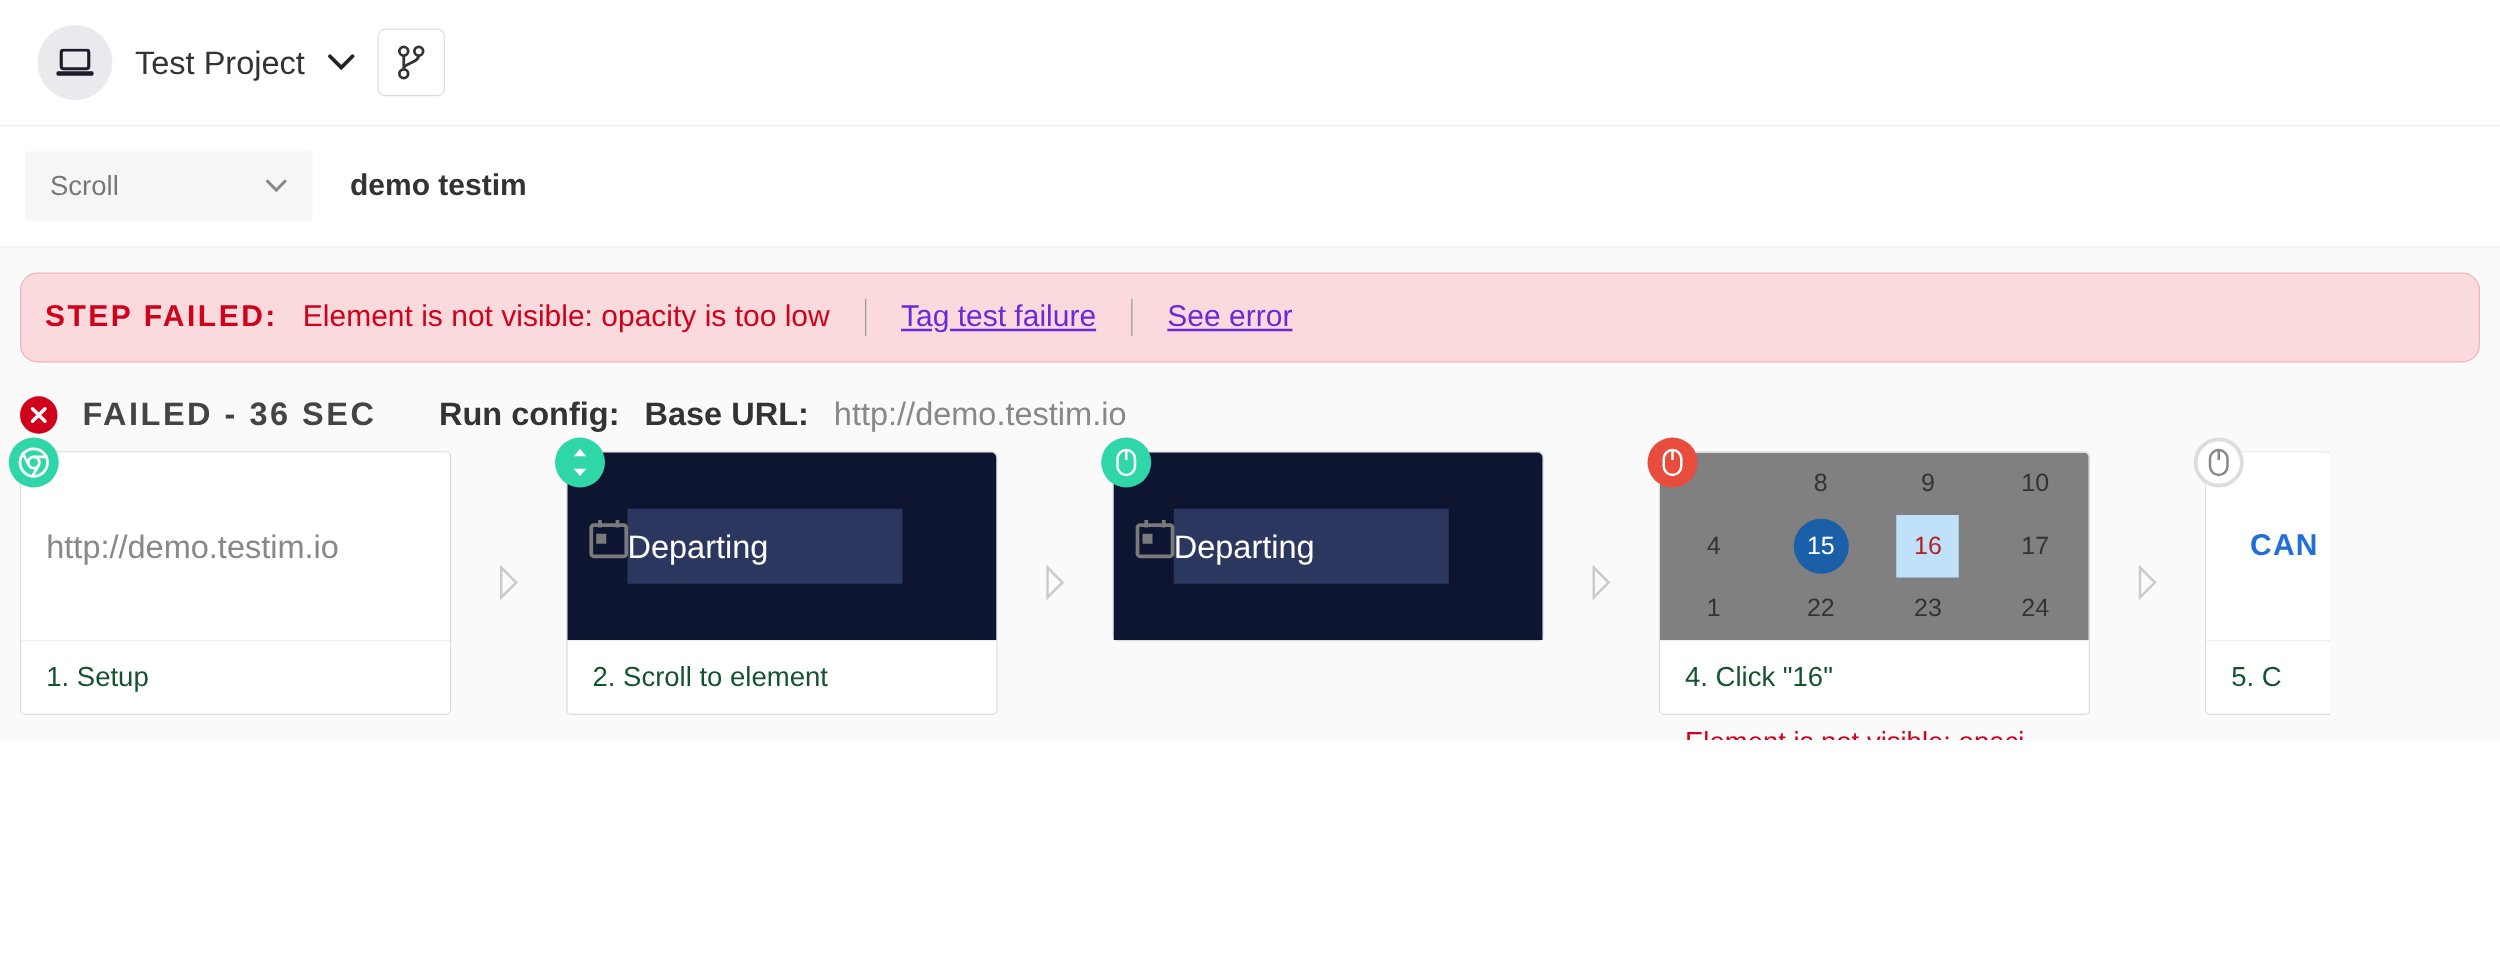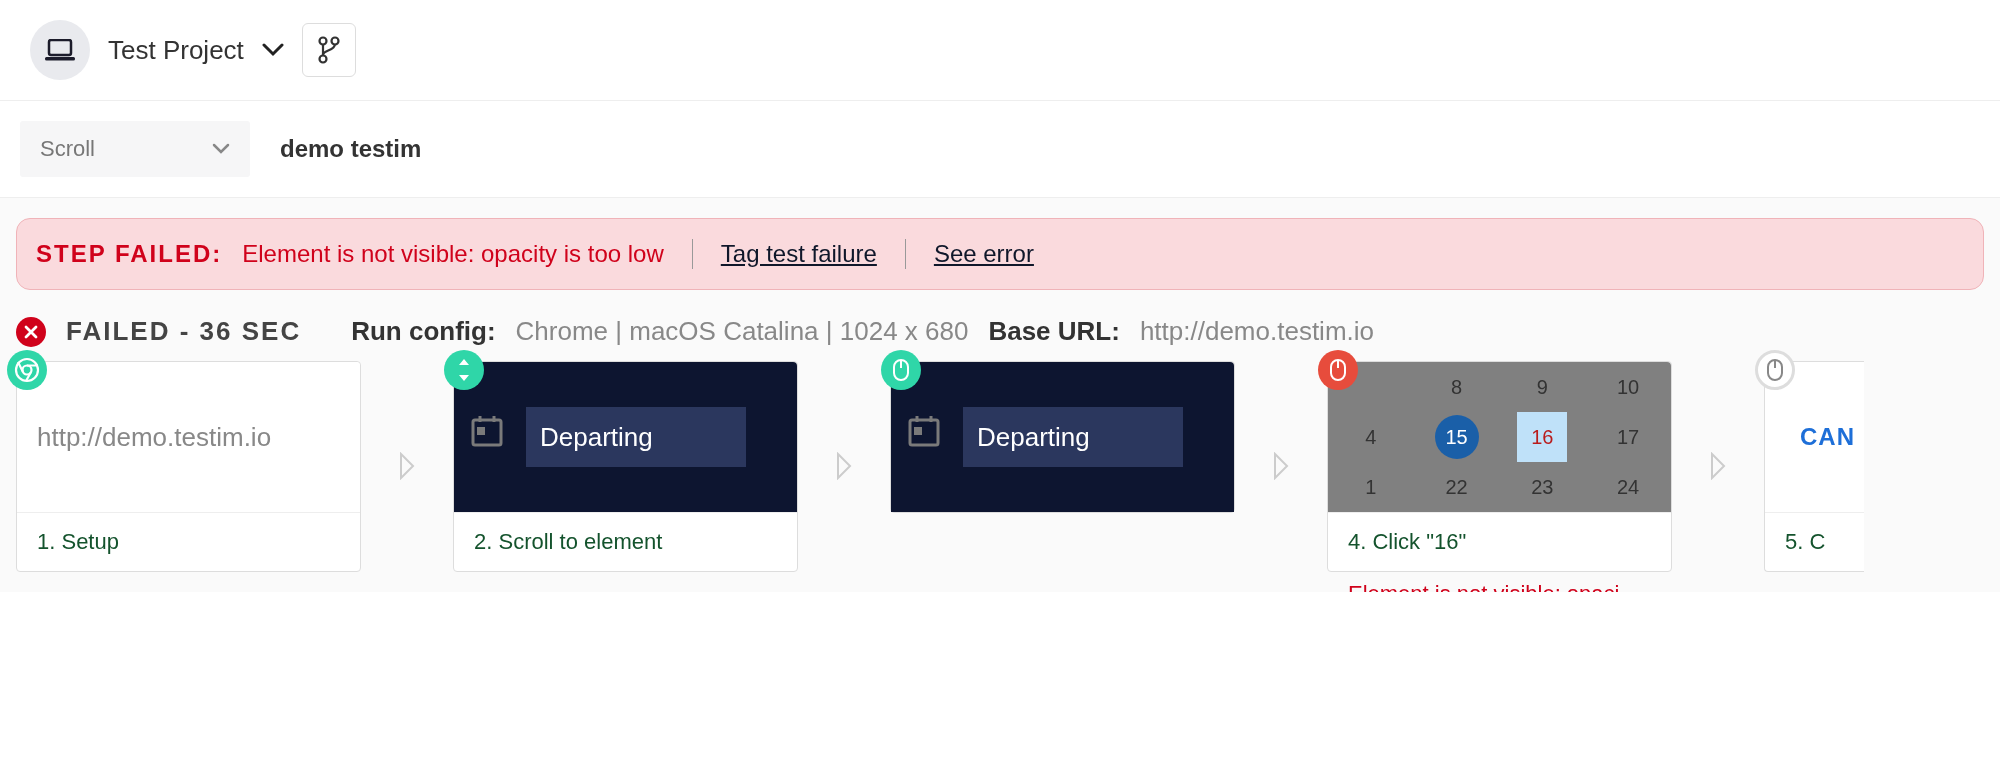--- a/index.html
+++ b/index.html
@@ -18,21 +18,21 @@
   .select-dd { width: 230px; height: 56px; background: #f6f6f7; border-radius: 3px; display: flex; align-items: center; justify-content: space-between; padding: 0 20px; color: #777; font-size: 22px; cursor: pointer; }
   .test-name { font-size: 24px; font-weight: 700; }
   
   .body-area { background: #fafafa; padding: 20px 16px 20px 16px; border-top: 1px solid #eee;}
   
   
   .error-banner { background: #fadadd; border: 1px solid #f0b3b8; border-radius: 14px; padding: 20px 19px; display: flex; align-items: center; gap: 20px; font-size: 24px; }
   .error-banner .label { color: #d0021b; font-weight: 700; letter-spacing: 2px; }
   .error-banner .msg { color: #d0021b; font-weight: 400; }
   .error-banner .vdiv { width: 1px; height: 30px; background: #999; margin: 0 8px; }
-  .error-banner .link { text-decoration: underline; cursor: pointer; color: #0f172a; }
+  .error-banner .link { text-decoration: underline; cursor: pointer; color: #6d28d9; }
   
   
   .status-line { display: flex; align-items: center; gap: 20px; padding: 26px 0 14px 0; font-size: 26px; }
   .fail-icon { width: 30px; height: 30px; border-radius: 50%; background: #d0021b; display: flex; align-items: center; justify-content: center; color: #fff; font-weight: bold; }
   .fail-text { font-weight: 700; letter-spacing: 2px; color: #444; }
   .cfg-label { font-weight: 700; }
   .cfg-val { color: #888; }
   
   
   .steps-row { display: flex; align-items: flex-start; gap: 0; }
@@ -42,21 +42,21 @@
   .step-card .caption { padding: 16px 20px; font-size: 22px; color: #14532d; border-top: 1px solid #eee;}
   .step-card .step-error { color: #d0021b; font-size: 22px; padding: 10px 0 0 20px; white-space: nowrap; overflow: hidden; text-overflow: ellipsis; width: 345px; position:absolute; top:100%;}
   .step-badge { position: absolute; left: -10px; top: -12px; width: 40px; height: 40px; border-radius: 50%; display: flex; align-items: center; justify-content: center; z-index: 2; }
   .step-badge.green { background: #2fd6a8; }
   .step-badge.red { background: #e74c3c; }
   .step-badge.white { background: #fff; border: 3px solid #ddd; }
   .arrow-sep { width: 92px; display: flex; align-items: center; justify-content: center; height: 210px;}
   
   .url-text { position:absolute; left: 20px; top: 60px; font-size: 26px; color: #888; }
   
-  .departing-box { position: absolute; left: 72px; top: 45px; width: 220px; height: 60px; background: rgba(100,120,180,0.35); display:flex; align-items:center; color:#fff; font-size:26px; padding-left:14px;}
+  .departing-box { position: absolute; left: 48px; top: 45px; width: 220px; height: 60px; background: rgba(100,120,180,0.35); display:flex; align-items:center; color:#fff; font-size:26px; padding-left:0;}
   .cal-icon { position:absolute; left: 16px; top: 52px; }
   
   .calgrid { position:absolute; inset:0; background:#808080; color:#fff; display:grid; grid-template-columns: repeat(4, 1fr); grid-template-rows: repeat(3,1fr); font-size:20px; }
   .calgrid .cell { display:flex; align-items:center; justify-content:center; color:#333;}
   .calgrid .cell.sel { }
   .calgrid .cell.sel span{ background:#1a5fa8; color:#fff; width:44px; height:44px; border-radius:50%; display:flex; align-items:center; justify-content:center;}
   .calgrid .cell.hil span{ background:#bfe1f9; color:#b91c1c; width:50px; height:50px; display:flex; align-items:center; justify-content:center;}
   
   .step5thumb { position:absolute; inset:0; background:#fff; display:flex; align-items:center; justify-content:center;}
   .cancel-txt { color:#1e6fd8; font-weight:700; font-size:24px; padding-left:26px; letter-spacing:1px;}
@@ -114,21 +114,20 @@
 
 <div class="status-line">
   <div class="fail-icon">
     <svg width="14" height="14" viewBox="0 0 14 14">
       <path d="M2 2 L12 12 M12 2 L2 12" stroke="#fff" stroke-width="2.8" stroke-linecap="round"></path>
     </svg>
   </div>
   <span class="fail-text">FAILED - 36 SEC</span>
   <span style="width:10px"></span>
   <span class="cfg-label">Run config:</span>
-  <span class="cfg-val">Chrome | macOS Catalina | 1024 x 680</span>
   <span class="cfg-label">Base URL:</span>
   <span class="cfg-val">http://demo.testim.io</span>
 </div>
 
 <div class="steps-row">
 
   <div class="step-wrap">
   <div class="step-card">
     <div class="step-badge green">
       <svg width="28" height="28" viewBox="0 0 28 28">

